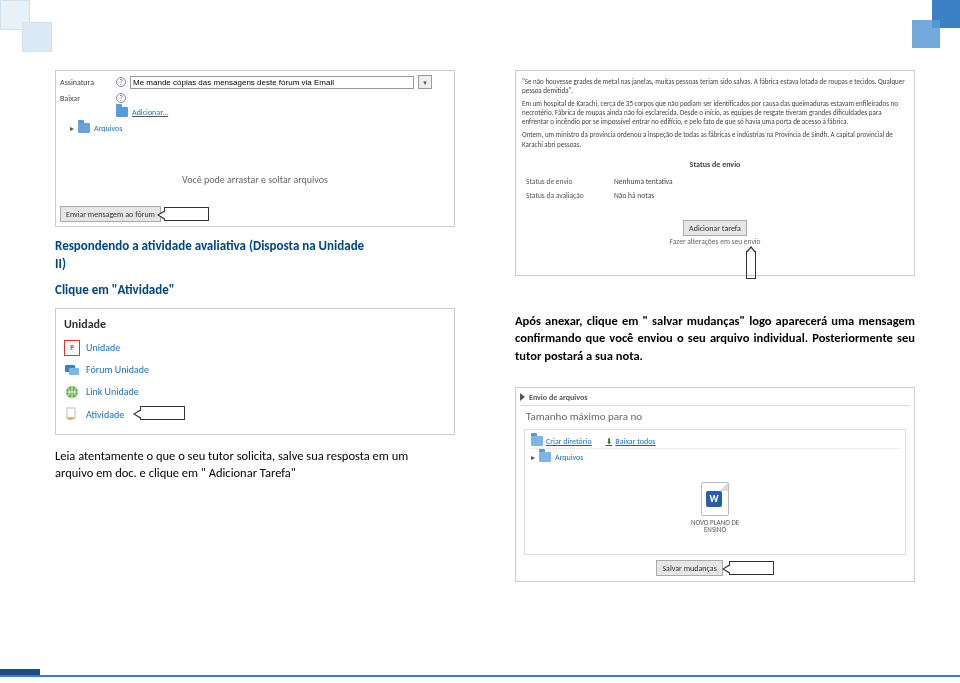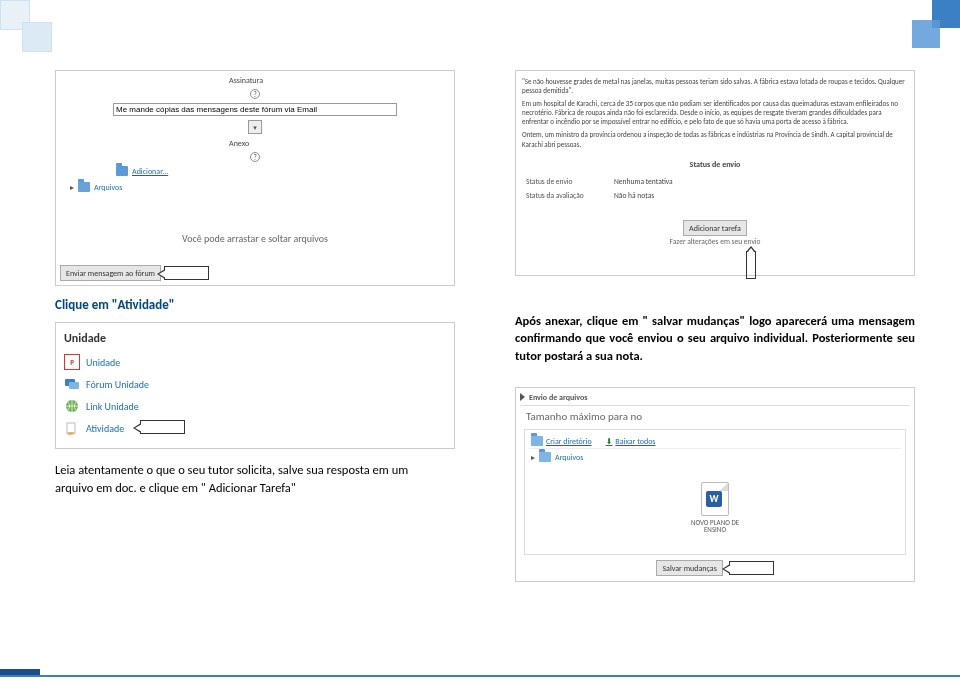--- a/index.html
+++ b/index.html
@@ -37,21 +37,21 @@
   .col-left { max-width: 400px; }
   .col-right { max-width: 400px; }
 
   .panel {
     border: 1px solid #ccc; background: #fff;
     font-size: 8px; color: #555; margin-bottom: 10px;
     position: relative;
   }
   .panel-forum { padding: 4px; min-height: 155px; }
 
-  .form-row { display:flex; align-items:center; gap:4px; margin-bottom:4px;flex-direction:column;}
+  .form-row { display:flex; align-items:center; gap:4px; margin-bottom:4px;}
   .form-label { width: 52px; font-size:8px; color:#444;}
   .help-icon { display:inline-flex; width:10px;height:10px;border:1px solid #88a;border-radius:50%;align-items:center;justify-content:center;font-size:7px;color:#557;line-height:1;}
   .sig-input { border:1px solid #999; font-size:8px; padding:1px 2px; width: 284px; height:13px;}
   .sig-caret { width:14px;height:14px;border:1px solid #999;background:#eee;display:inline-flex;align-items:center;justify-content:center;font-size:7px;}
   .anexo-line { display:flex; align-items:center; gap:4px; margin:4px 0 0 0;text-decoration:underline;}
   .folder-icon { display:inline-block; width:12px;height:10px; background:#5a9ad6; position:relative; border-radius:1px;}
   .folder-icon::before { content:''; position:absolute; top:-3px; left:0; width:6px;height:3px;background:#5a9ad6;border-radius:1px 1px 0 0;}
   .add-link { color:#1a6fb8; font-size:8px; }
   .arquivos-line { display:flex; align-items:center; gap:4px; margin:6px 0 0 10px; color:#1a6fb8;}
   .small-note { text-align:center; font-size:10px; color:#666; margin-top:40px;}
@@ -137,39 +137,43 @@
   <div class="col col-left">
 
     <div class="panel panel-forum">
       <div class="form-row">
         <span class="form-label">Assinatura</span>
         <span class="help-icon">?</span>
         <input class="sig-input" value="Me mande cópias das mensagens deste fórum via Email" style="">
         <span class="sig-caret">▾</span>
       </div>
       <div class="form-row">
-        <span class="form-label">Anexo</span>
+        <span class="form-label">Baixar</span>
         <span class="help-icon">?</span>
       </div>
       <div class="anexo-line" style="margin-left:56px;">
         <span class="folder-icon"></span>
         <span class="add-link">Adicionar...</span>
       </div>
       <div class="arquivos-line">
         <span style="color:#555;">▸</span>
         <span class="folder-icon" style="background:#6aa1d8;"></span>
         <span>Arquivos</span>
       </div>
       <div class="small-note">Você pode arrastar e soltar arquivos</div>
       <div class="submit-row">
         <span class="btn-gray">Enviar mensagem ao fórum</span>
         <span class="arrow-indicator"></span>
       </div>
     </div>
 
+    <div class="caption-blue">
+      <span>Respondendo a atividade avaliativa (Disposta na Unidade</span><br>
+      <span>II)</span>
+    </div>
     <div class="caption-blue">Clique em "Atividade"</div>
 
     <div class="panel panel-unidade" style="margin-top:6px;">
       <div class="unidade-title">Unidade</div>
       <div class="u-item">
         <span class="icon-box icon-pdf">P</span>
         <span class="lnk">Unidade</span>
       </div>
       <div class="u-item">
         <span class="icon-box icon-forum">

